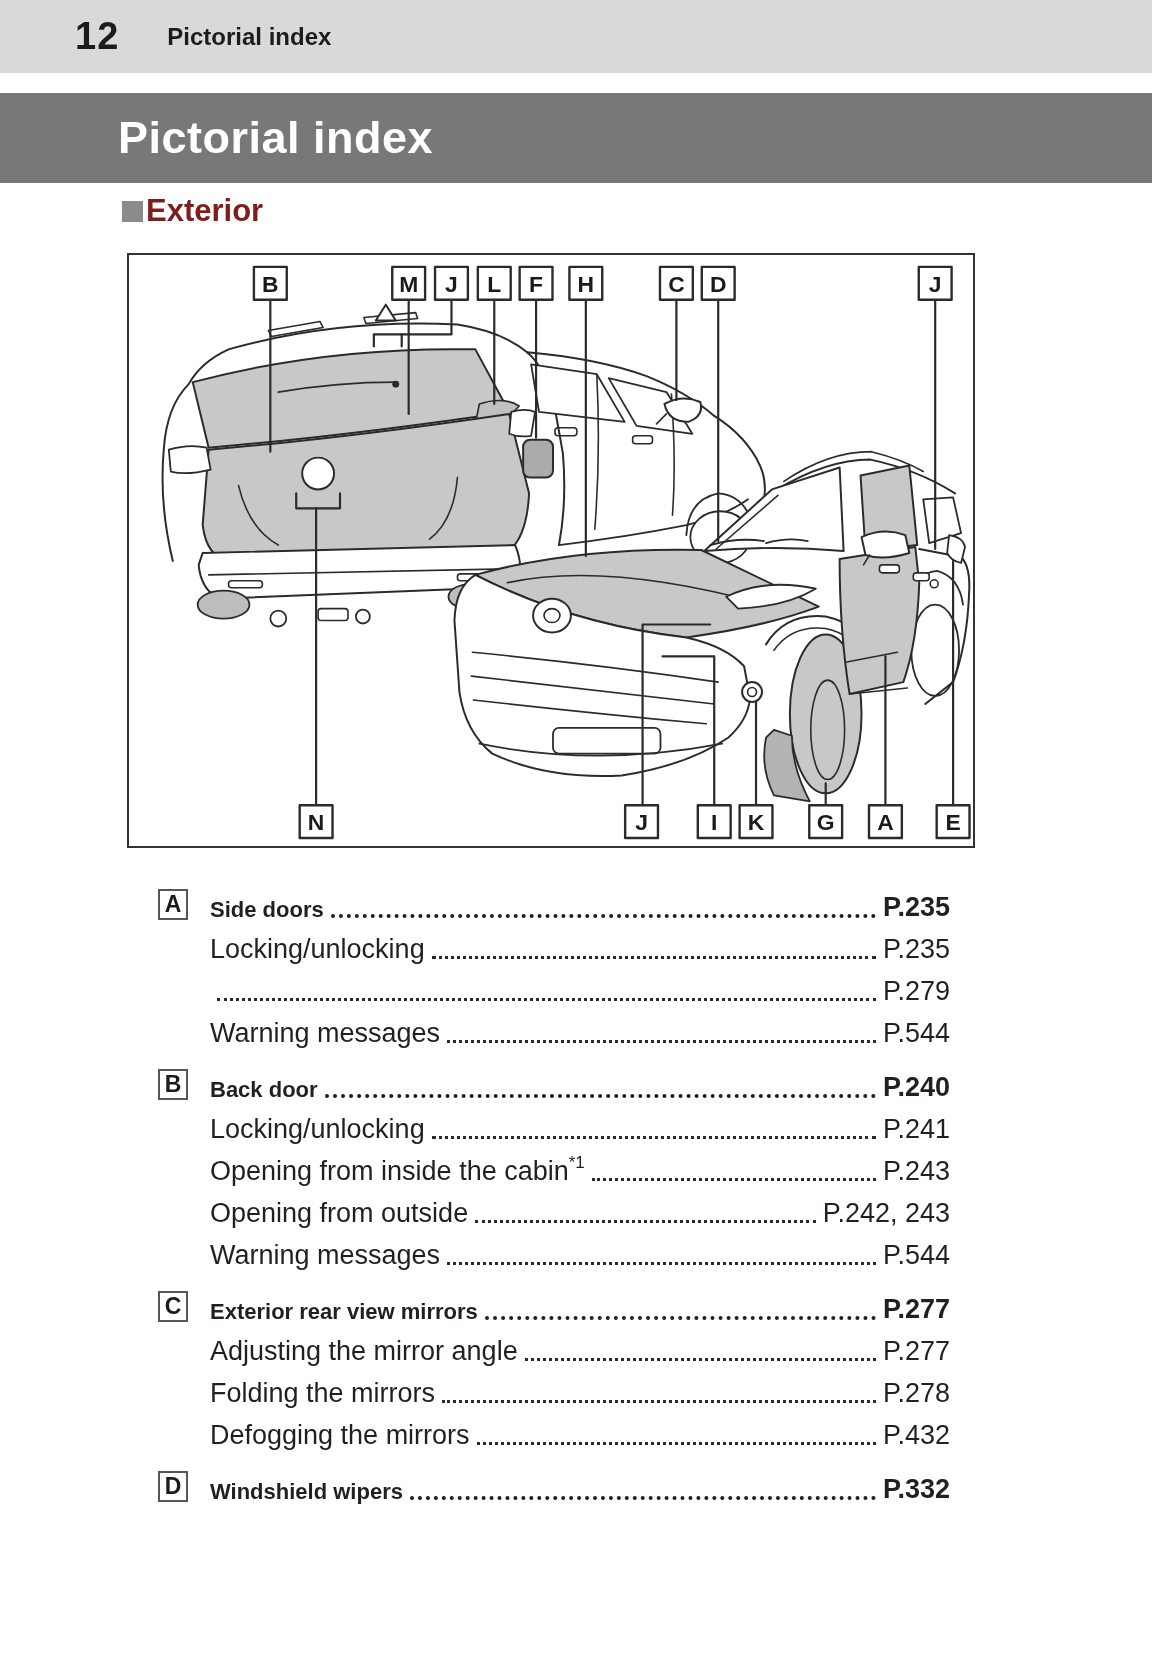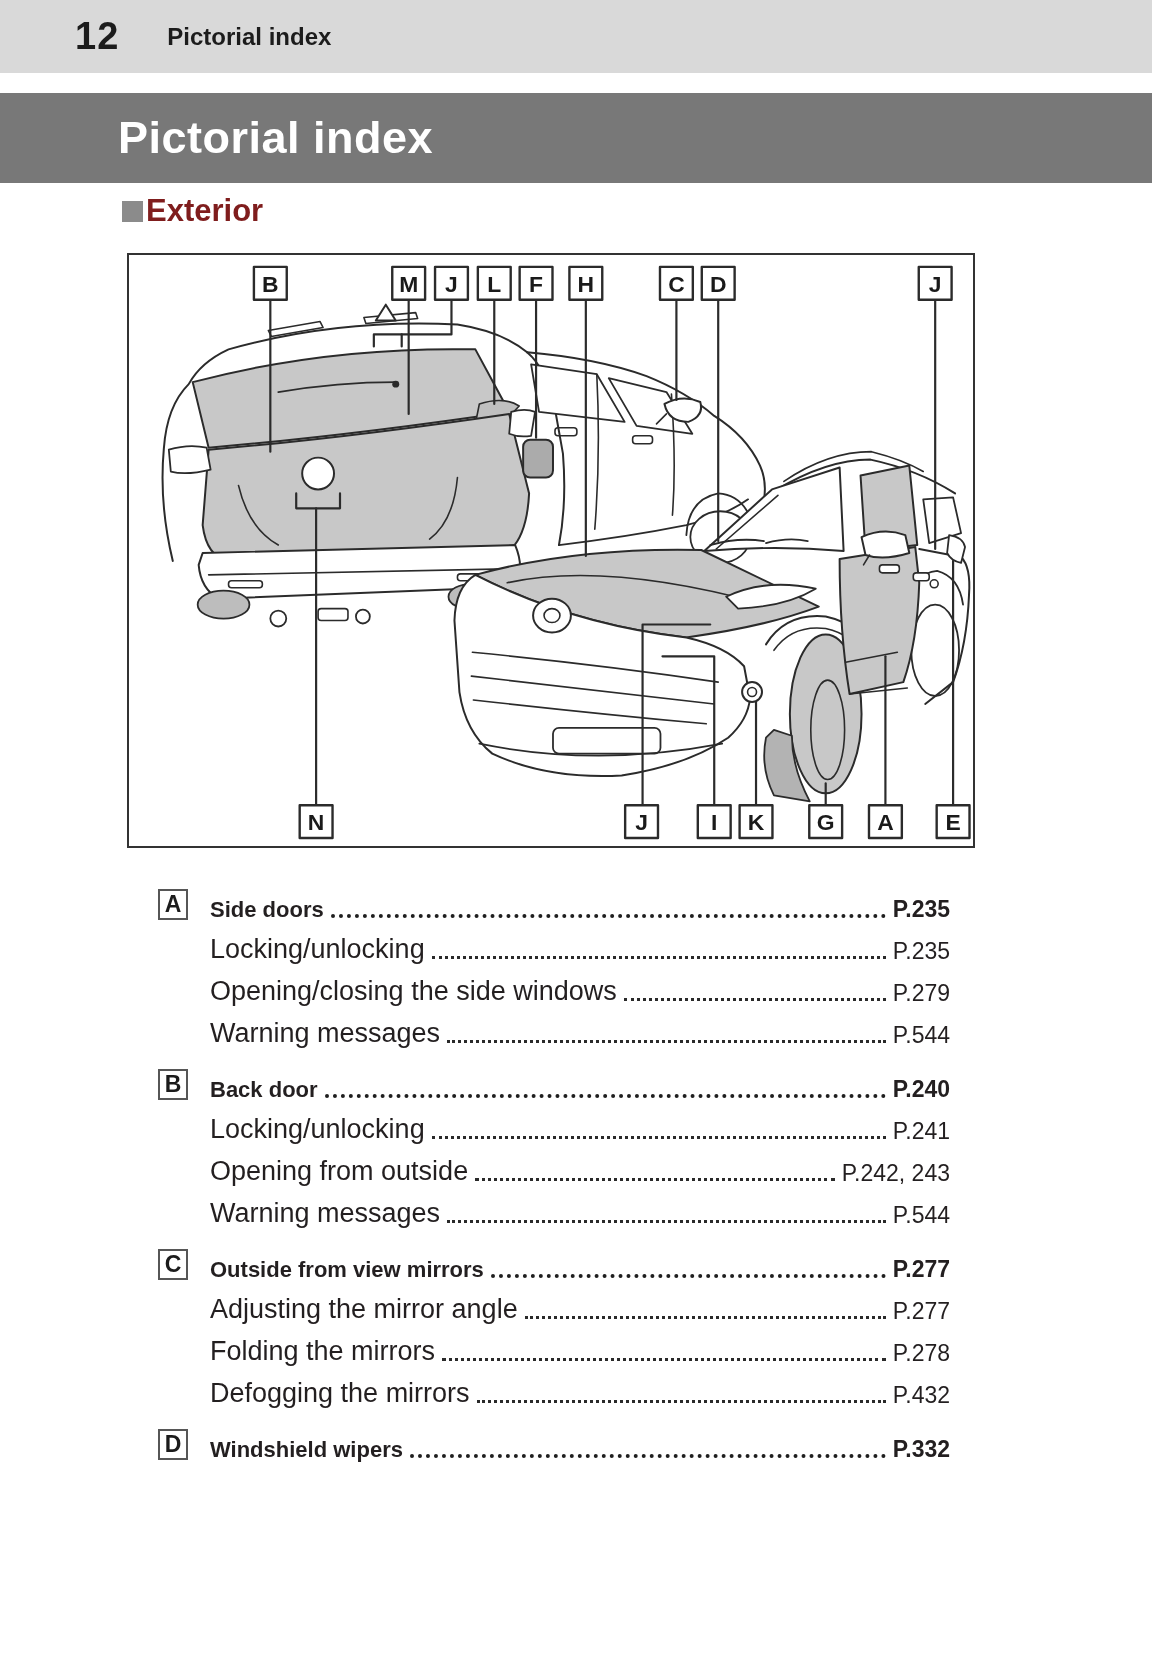--- a/index.html
+++ b/index.html
@@ -32,21 +32,21 @@
   .sec-row{display:flex;align-items:flex-end;height:44px;margin-top:10px;}
   .badge{width:30px;height:31px;border:2px solid #565656;box-sizing:border-box;flex:none;
          display:flex;align-items:center;justify-content:center;
          font-size:23px;font-weight:bold;color:#1b1b1b;margin-right:22px;margin-bottom:3px;background:#fff;}
   .sec-title{font-size:22px;font-weight:bold;white-space:nowrap;}
   .item-row{display:flex;align-items:flex-end;height:42px;padding-left:52px;}
   .item-label{font-size:27px;white-space:nowrap;}
   .item-label sup{font-size:17px;line-height:0;position:relative;top:-2px;font-weight:normal;}
   .leader{flex:1;border-bottom:3px dotted #2a2a2a;margin:0 7px;transform:translateY(-6px);min-width:20px;}
   .sec-row .leader{border-bottom:4px dotted #1f1f1f;transform:translateY(-5px);}
-  .pnum{font-size:23px;white-space:nowrap;}
+  .pnum{font-size:27px;white-space:nowrap;}
   .sec-row .pnum{font-weight:bold;}
 </style>
 </head>
 <body>
 
 <div class="page">
 
   <div class="topbar">
     <span class="pgnum">12</span>
     <span class="chap">Pictorial index</span>
@@ -266,21 +266,20 @@
       <span class="sec-title">Side doors</span>
       <span class="leader"></span>
       <span class="pnum">P.235</span>
     </div>
     <div class="item-row">
       <span class="item-label">Locking/unlocking</span>
       <span class="leader"></span>
       <span class="pnum">P.235</span>
     </div>
     <div class="item-row">
-      <span class="item-label">Opening/closing the side windows</span>
       <span class="leader"></span>
       <span class="pnum">P.279</span>
     </div>
     <div class="item-row">
       <span class="item-label">Warning messages</span>
       <span class="leader"></span>
       <span class="pnum">P.544</span>
     </div>
 
     <div class="sec-row">
@@ -288,33 +287,38 @@
       <span class="sec-title">Back door</span>
       <span class="leader"></span>
       <span class="pnum">P.240</span>
     </div>
     <div class="item-row">
       <span class="item-label">Locking/unlocking</span>
       <span class="leader"></span>
       <span class="pnum">P.241</span>
     </div>
     <div class="item-row">
+      <span class="item-label"><span>Opening from inside the cabin</span><sup>*1</sup></span>
+      <span class="leader"></span>
+      <span class="pnum">P.243</span>
+    </div>
+    <div class="item-row">
       <span class="item-label">Opening from outside</span>
       <span class="leader"></span>
       <span class="pnum">P.242, 243</span>
     </div>
     <div class="item-row">
       <span class="item-label">Warning messages</span>
       <span class="leader"></span>
       <span class="pnum">P.544</span>
     </div>
 
     <div class="sec-row">
       <span class="badge">C</span>
-      <span class="sec-title">Outside from view mirrors</span>
+      <span class="sec-title">Exterior rear view mirrors</span>
       <span class="leader"></span>
       <span class="pnum">P.277</span>
     </div>
     <div class="item-row">
       <span class="item-label">Adjusting the mirror angle</span>
       <span class="leader"></span>
       <span class="pnum">P.277</span>
     </div>
     <div class="item-row">
       <span class="item-label">Folding the mirrors</span>

